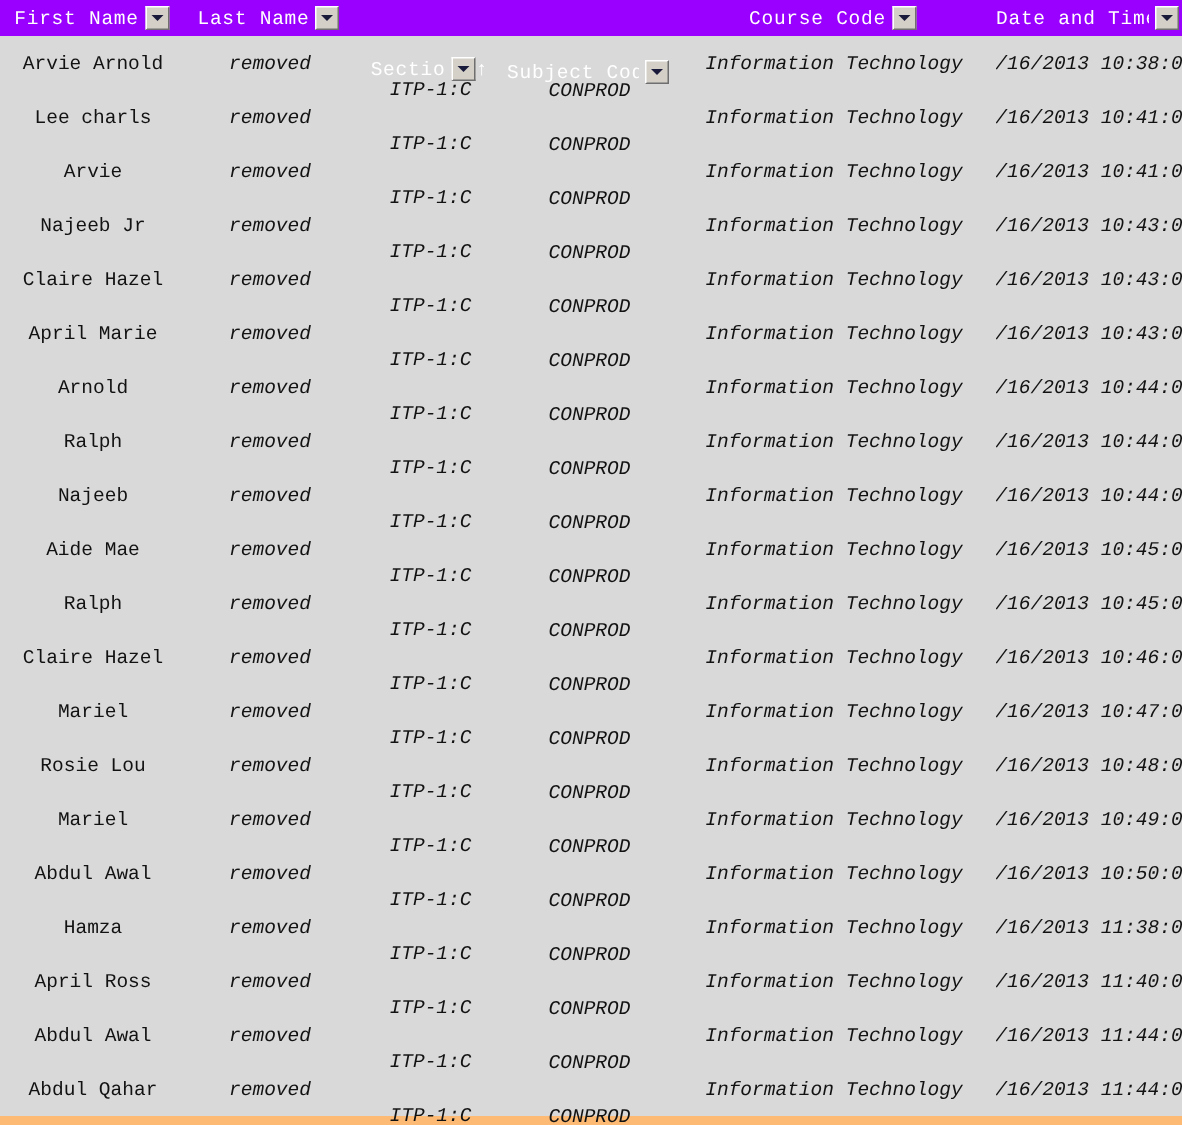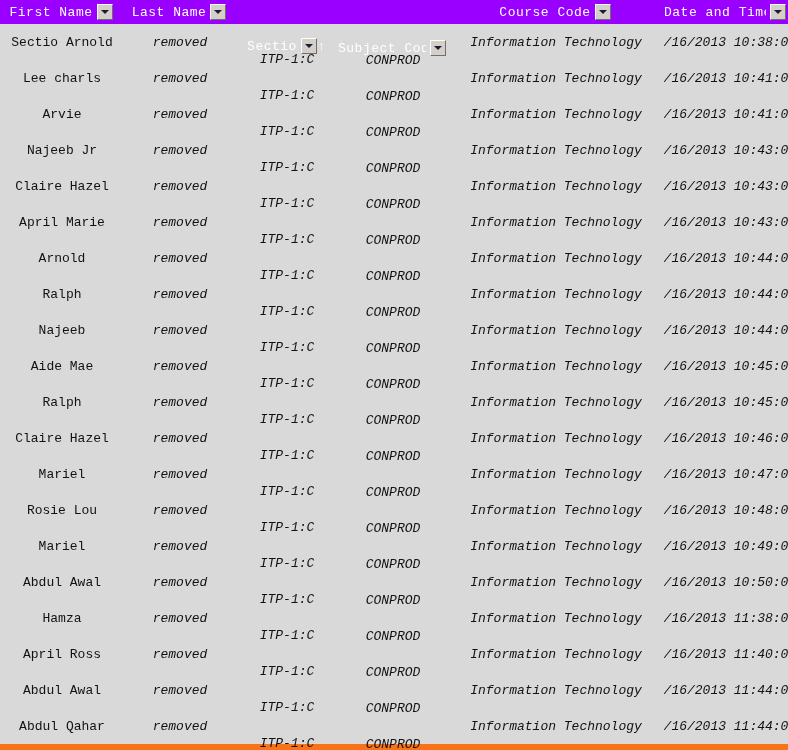--- a/index.html
+++ b/index.html
@@ -10,21 +10,21 @@
   body {
     width: 788px;
     height: 750px;
     overflow: hidden;
     font-family: "Liberation Mono", "DejaVu Sans Mono", monospace;
   }
 
   .grid {
     width: 788px;
     height: 750px;
-    background: #f97316;
+    background: #fdba74;
     position: relative;
   }
 
   
   .header-row {
     display: flex;
     align-items: stretch;
     height: 24px;
     background: #9900ff;
     width: 788px;
@@ -155,21 +155,21 @@
       <div class="hcell c-date">
         <span class="htext">Date and Time Logo</span>
         <span class="filter-btn">
           <span class="tri"></span>
         </span>
       </div>
     </div>
 
   <div class="body">
       <div class="row">
-        <div class="cell c-first">Sectio Arnold</div>
+        <div class="cell c-first">Arvie Arnold</div>
         <div class="cell c-last italic">removed</div>
         <div class="cell c-section italic">ITP-1:C</div>
         <div class="cell c-subject italic">CONPROD</div>
         <div class="cell c-course italic">Information Technology</div>
         <div class="cell c-date italic">8/16/2013 10:38:00</div>
       </div>
       <div class="row">
         <div class="cell c-first">Lee charls</div>
         <div class="cell c-last italic">removed</div>
         <div class="cell c-section italic">ITP-1:C</div>

